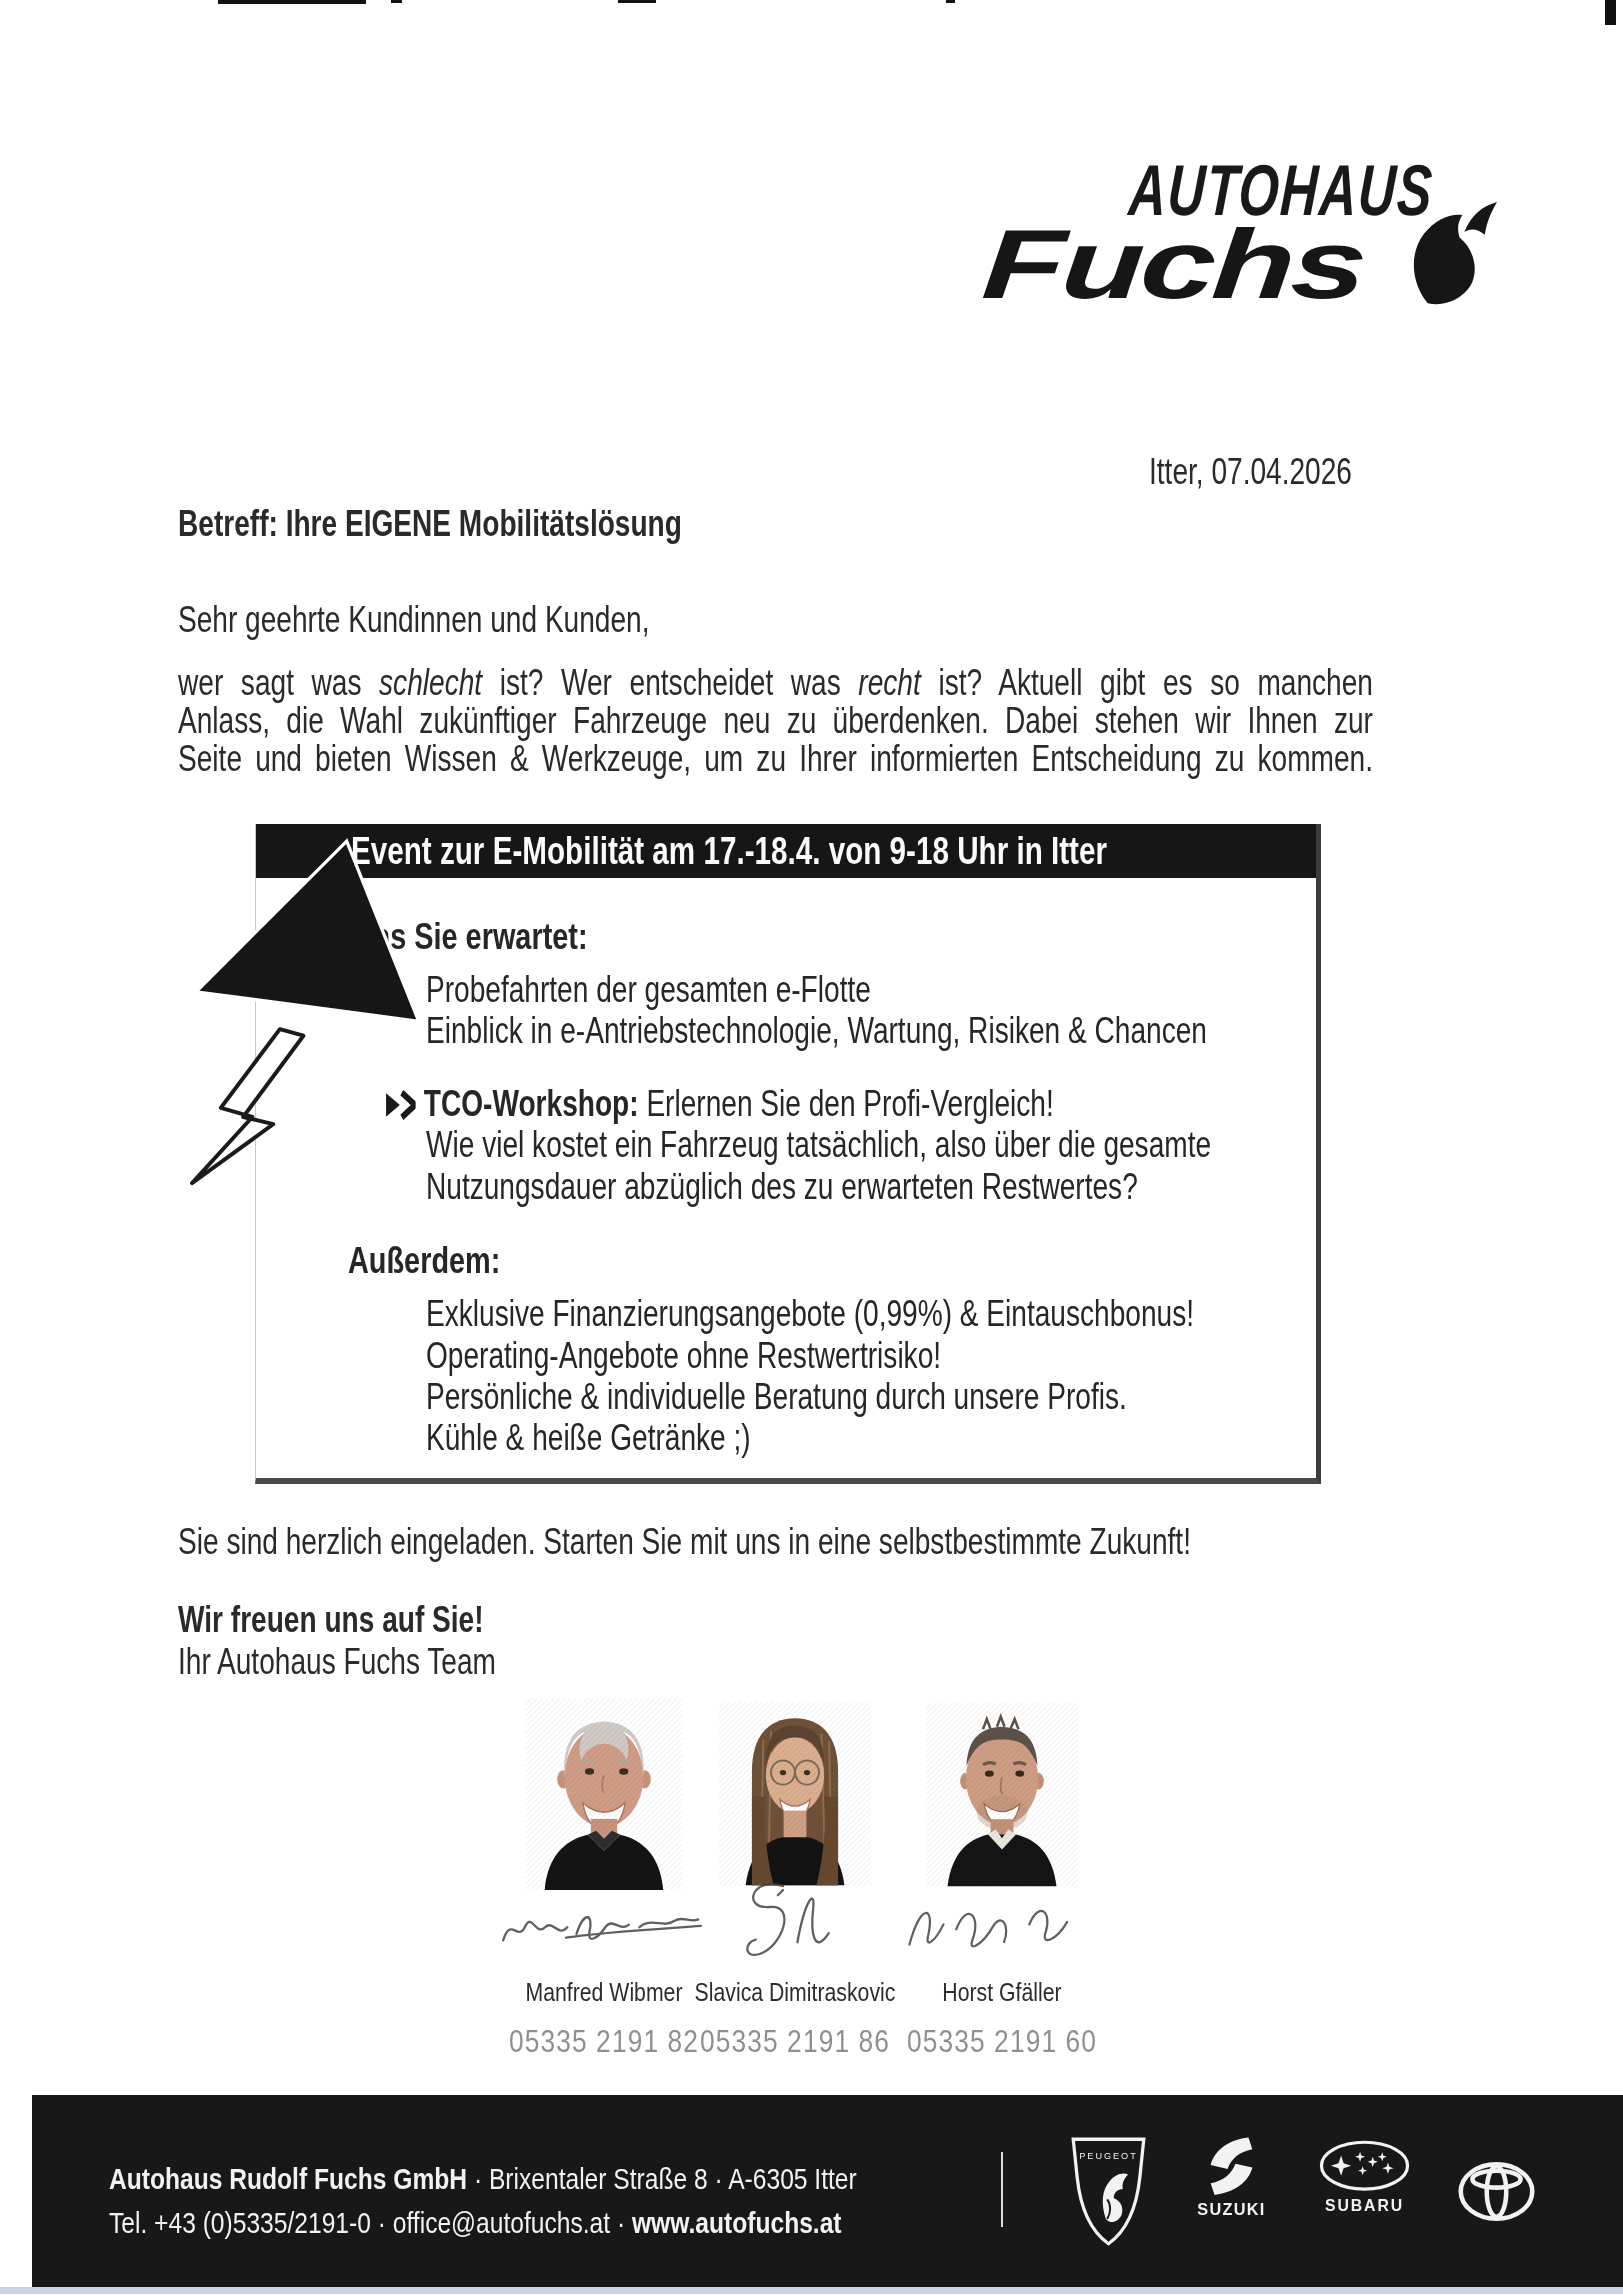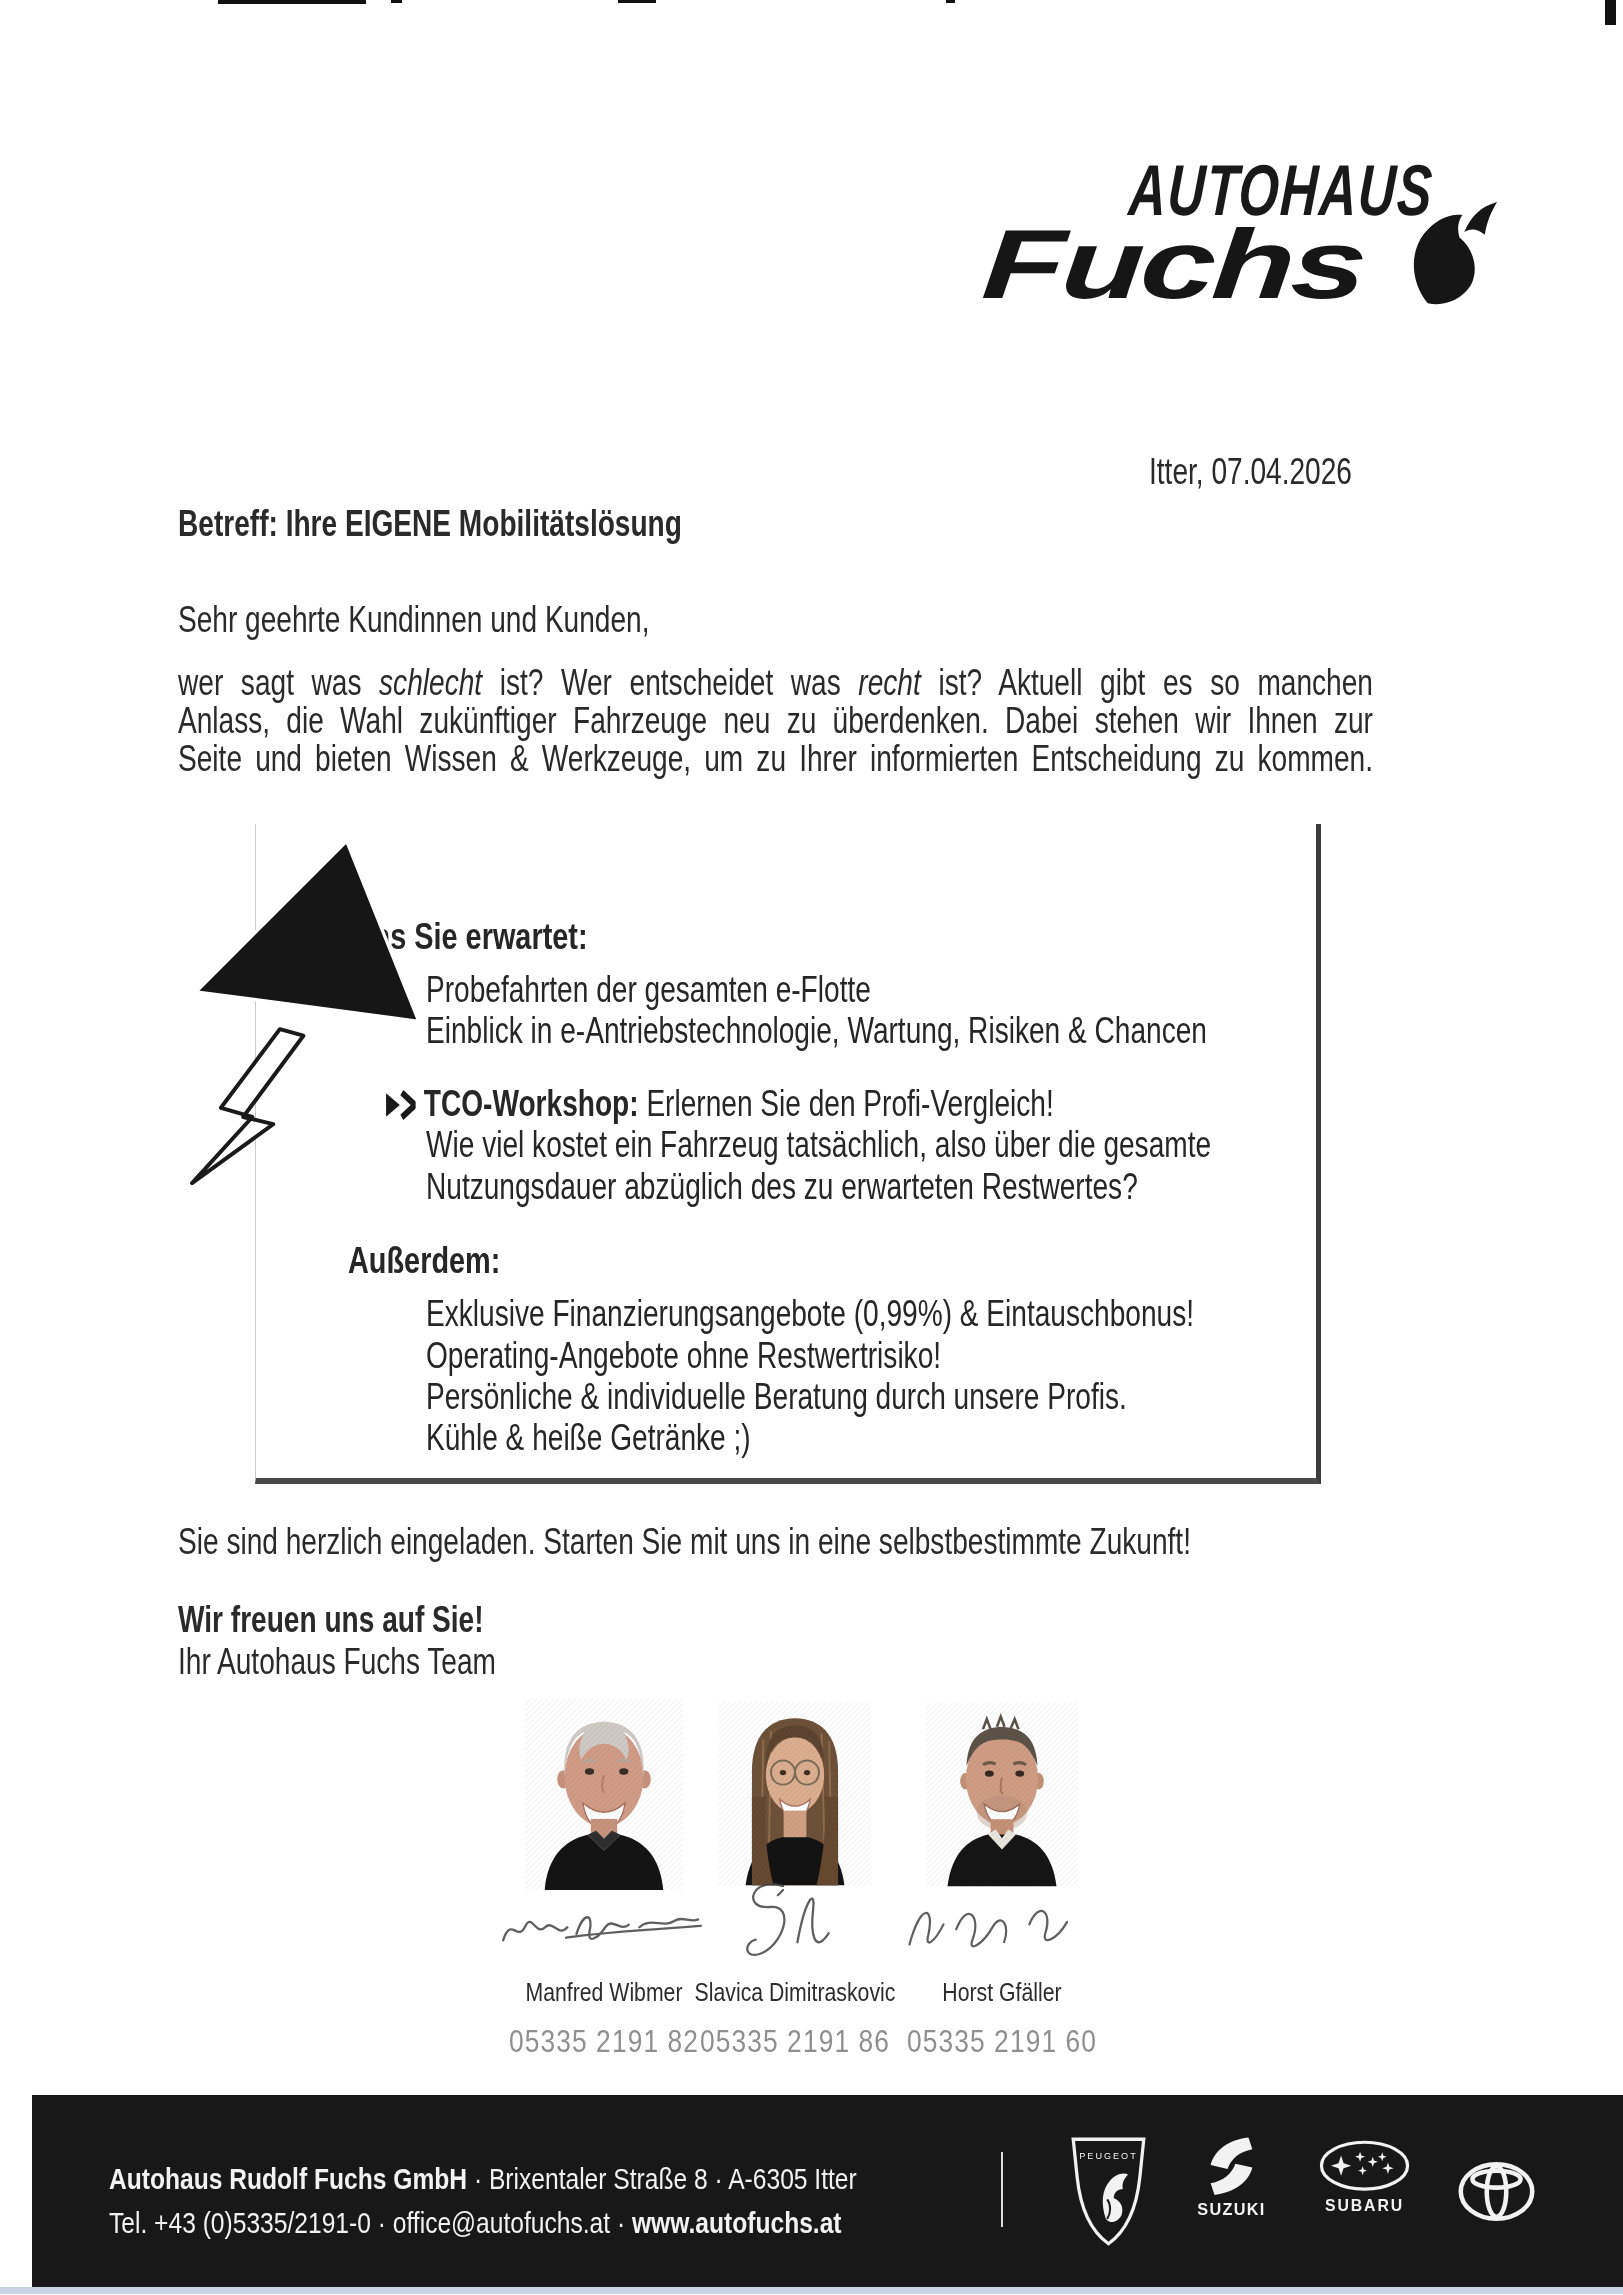--- a/index.html
+++ b/index.html
@@ -64,20 +64,23 @@
 
   <div class="tx" style="left:178px;top:600px;">Sehr geehrte Kundinnen und Kunden,</div>
 
   <div class="tx justify" style="left:178px;top:664px;">
     <div><span>wer sagt was </span><span style="font-style: italic;">schlecht</span><span> ist? Wer entscheidet was </span><span style="font-style: italic;">recht</span><span> ist? Aktuell gibt es so manchen</span></div>
     <div>Anlass, die Wahl zukünftiger Fahrzeuge neu zu überdenken. Dabei stehen wir Ihnen zur</div>
     <div>Seite und bieten Wissen &amp; Werkzeuge, um zu Ihrer informierten Entscheidung zu kommen.</div>
   </div>
 
   <div class="event-box">
+    <div class="event-banner">
+      <span>Event zur E-Mobilität am 17.-18.4. von 9-18 Uhr in Itter</span>
+    </div>
 
     <div class="boxline boxhead" style="left:92px;top:92px;">Was Sie erwartet:</div>
     <div class="boxline" style="left:170px;top:145px;">Probefahrten der gesamten e-Flotte</div>
     <div class="boxline" style="left:170px;top:186px;">Einblick in e-Antriebstechnologie, Wartung, Risiken &amp; Chancen</div>
 
     <div class="boxline" style="left:130px;top:259px;">
       <svg class="tco-arrow" width="38" height="30" viewBox="0 0 58 46">
         <path d="M0,5 L27,23 L0,41 Z" fill="#1a1a1a"></path>
         <path d="M31,4 L57,23 L31,42" fill="none" stroke="#1a1a1a" stroke-width="10"></path>
       </svg><span class="bold">TCO-Workshop:</span><span> Erlernen Sie den Profi-Vergleich!</span>

